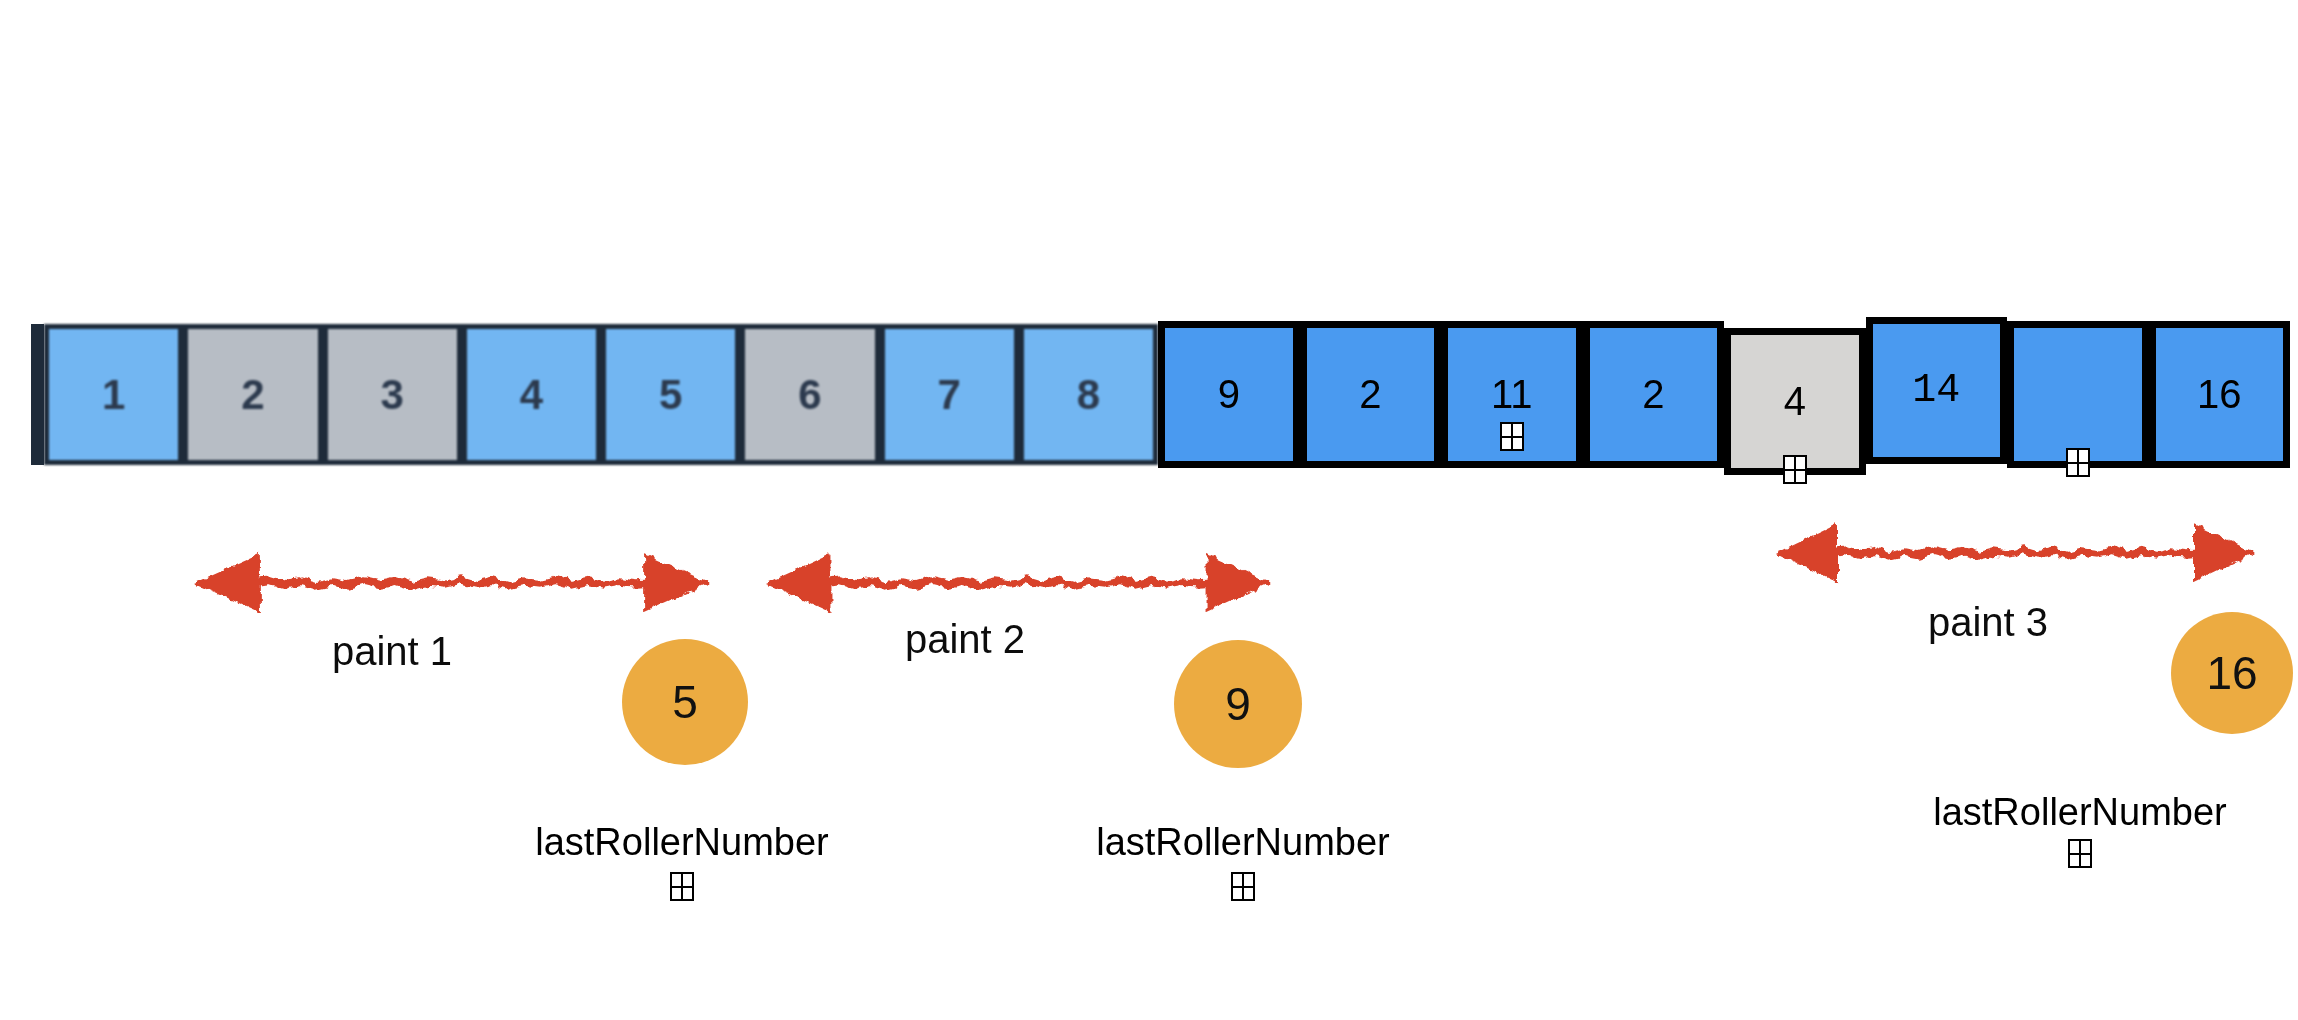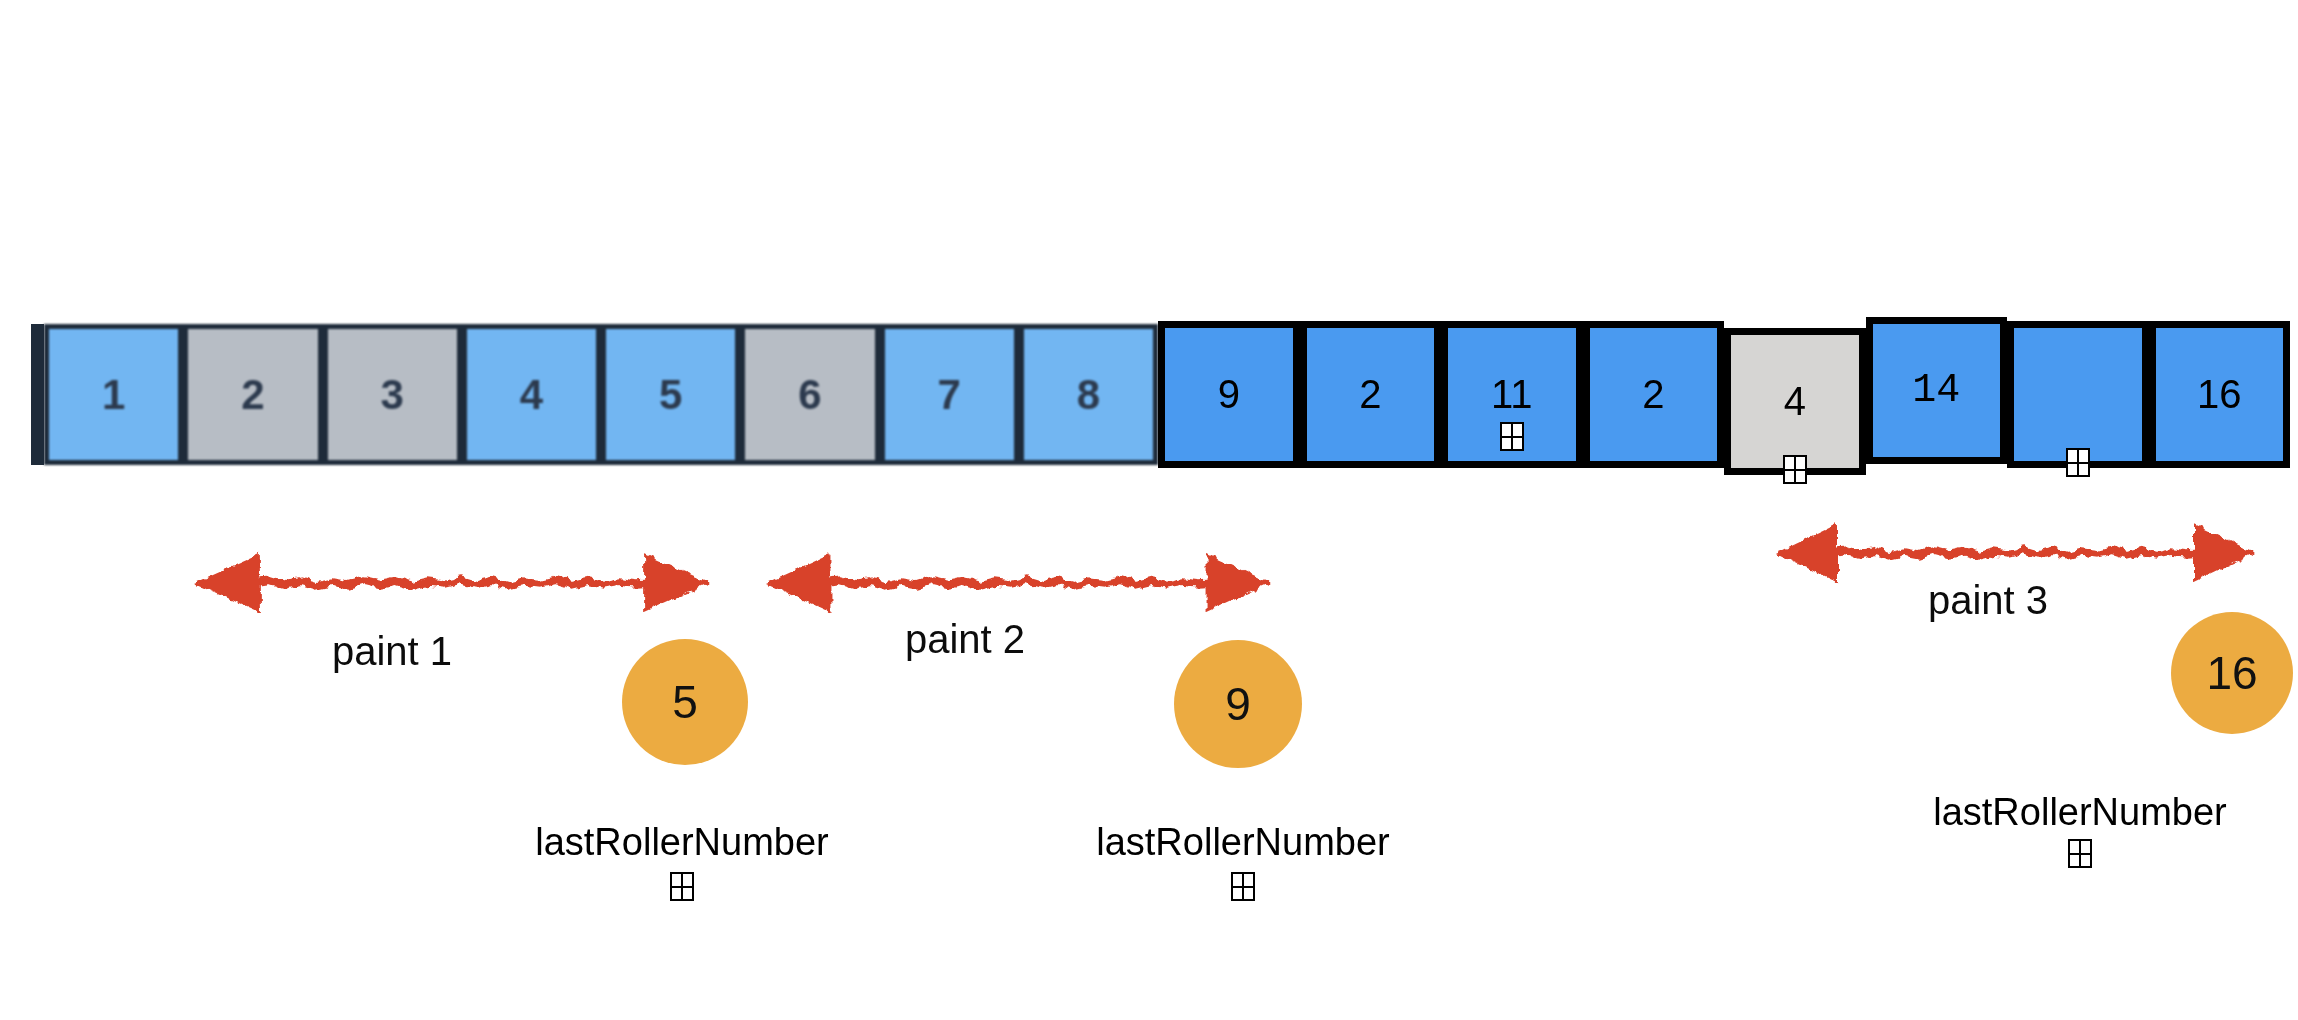--- a/index.html
+++ b/index.html
@@ -141,21 +141,21 @@
       <g filter="url(#crayon)">
         <path d="M58,36 L76,33 92,38 108,34 124,39 140,35 156,38 172,33 188,37 204,34 220,39 236,35 252,37 268,33 284,38 300,34 316,39 332,35 348,37 364,33 380,38 396,34 412,38 428,35 444,37 460,36" fill="none" stroke="var(--red)" stroke-width="8" stroke-linecap="round"></path>
         <polygon points="2,36 68,5 68,67" fill="var(--red)"></polygon>
         <polygon points="518,36 452,5 452,67" fill="var(--red)"></polygon>
       </g>
     </svg>
   </div>
 
   <div class="paint-label" style="left:392px; top:651px;">paint 1</div>
   <div class="paint-label" style="left:965px; top:639px;text-align:right;">paint 2</div>
-  <div class="paint-label" style="left:1988px; top:600px;">paint 3</div>
+  <div class="paint-label" style="left:1988px; top:622px;">paint 3</div>
 
   <div class="marker m-5" style="left:685px; top:702px;">
       <span>5</span>
     </div>
   <div class="marker m-9" style="left:1238px; top:704px;">
       <span>9</span>
     </div>
   <div class="marker m-16" style="left:2232px; top:673px;">
       <span>16</span>
     </div>

